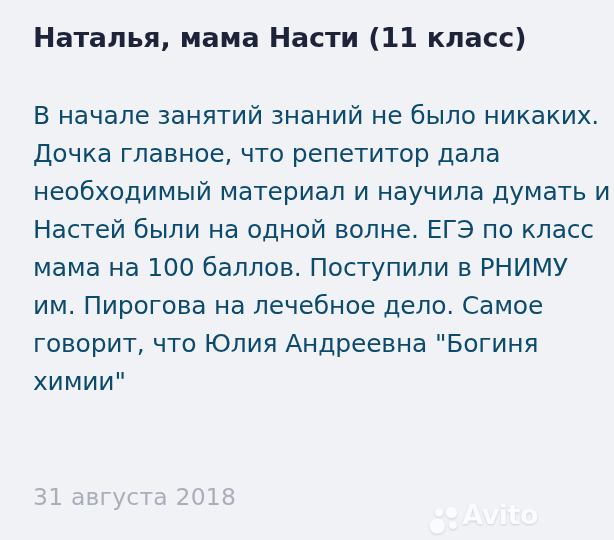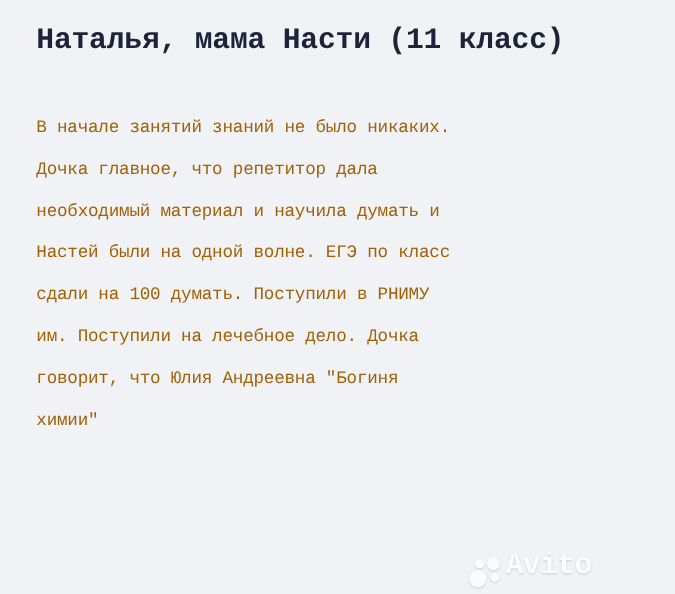--- a/index.html
+++ b/index.html
@@ -7,41 +7,40 @@
   body {
     font-family: "DejaVu Sans", "Liberation Sans", sans-serif;
     background: #f1f2f6;
     overflow: hidden;
   }
   .card {
     position: relative;
     width: 544px;
     height: 540px;
     background: #f1f2f6;
-    font-family: Liberation Mono, monospace;
   }
   .title {
     position: absolute;
     top: 22px;
     left: 33px;
     right: 20px;
     font-size: 27px;
     line-height: 32px;
     font-weight: bold;
     color: #1f2339;
     letter-spacing: -0.2px;
     white-space: nowrap;
   }
   .body-text {
     position: absolute;
     top: 97px;
     left: 33px;
     right: 14px;
-    color: #a16207;
-    font-size: 16px;
+    color: #0c4a6e;
+    font-size: 25px;
     letter-spacing: -0.2px;
   }
   .body-text .line {
     height: 38px;
     line-height: 38px;
     white-space: nowrap;
   }
   .date {
     position: absolute;
     top: 478px;
@@ -75,26 +74,27 @@
 
 <div class="card">
 
   <h1 class="title">Наталья, мама Насти (11 класс)</h1>
 
   <div class="body-text">
     <div class="line">В начале занятий знаний не было никаких.</div>
     <div class="line">Дочка главное, что репетитор дала</div>
     <div class="line">необходимый материал и научила думать и</div>
     <div class="line">Настей были на одной волне. ЕГЭ по класс</div>
-    <div class="line">сдали на 100 думать. Поступили в РНИМУ</div>
-    <div class="line">им. Поступили на лечебное дело. Дочка</div>
+    <div class="line">мама на 100 баллов. Поступили в РНИМУ</div>
+    <div class="line">им. Пирогова на лечебное дело. Самое</div>
     <div class="line">говорит, что Юлия Андреевна "Богиня</div>
     <div class="line">химии"</div>
   </div>
 
+  <div class="date">31 августа 2018</div>
 
   <div class="watermark">
     <svg width="40" height="40" viewBox="0 0 40 40">
       <circle cx="19" cy="17.5" r="4.2" fill="#fbfcfe"></circle>
       <circle cx="17.3" cy="31" r="7.8" fill="#fbfcfe"></circle>
       <circle cx="31.5" cy="17.5" r="5.8" fill="#fbfcfe"></circle>
       <circle cx="33" cy="30" r="4.0" fill="#fbfcfe"></circle>
     </svg>
     <span class="wm-label">Avito</span>
   </div>

